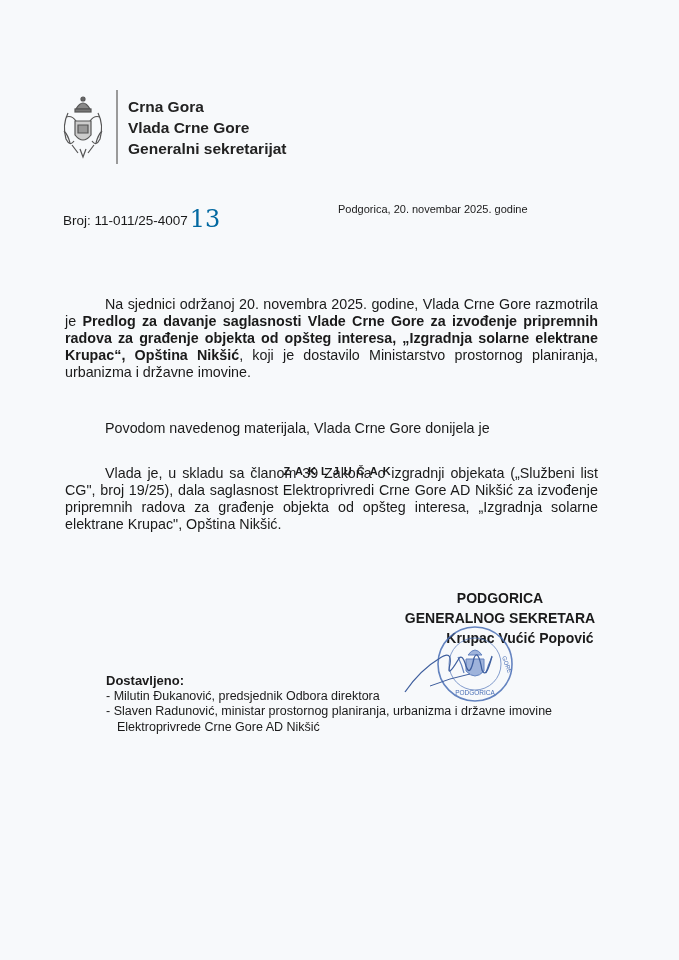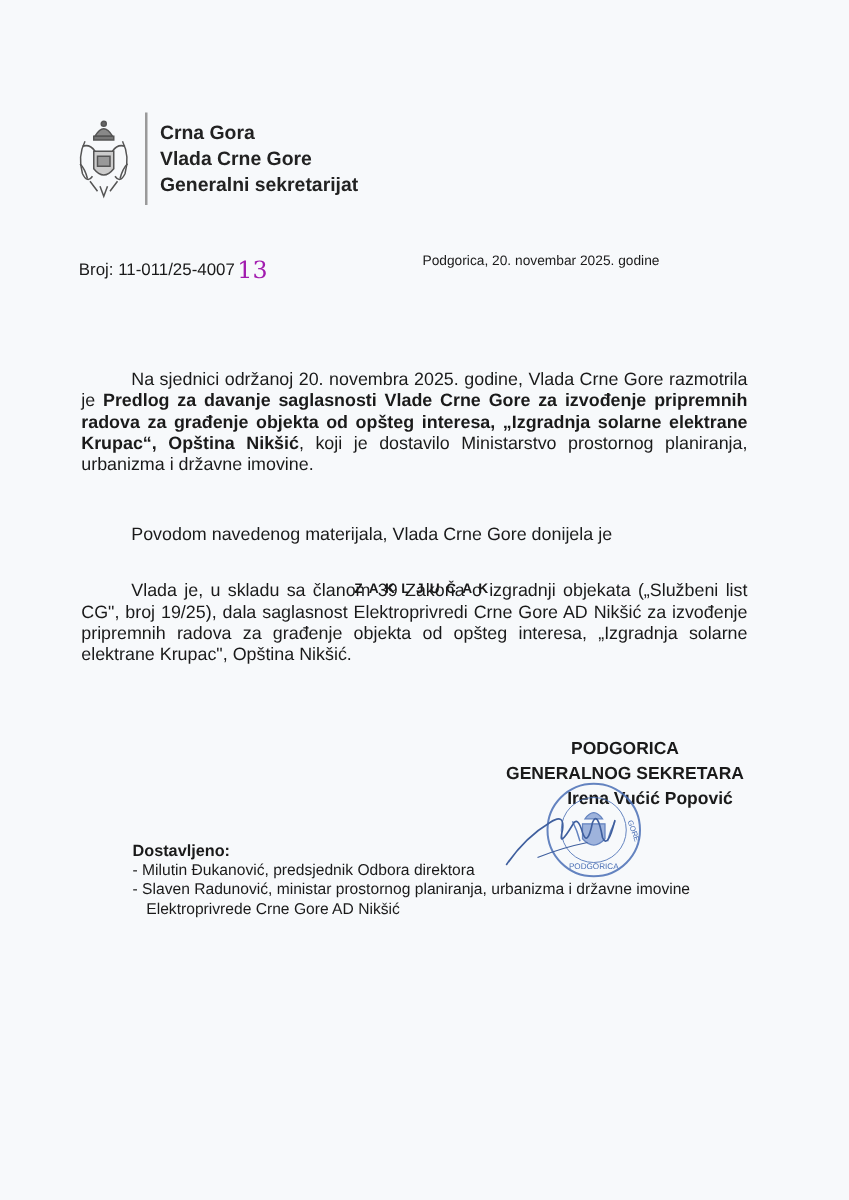--- a/index.html
+++ b/index.html
@@ -12,21 +12,21 @@
     color: #1a1a1a;
   }
   .page { position: absolute; inset: 0; }
   .letterhead { position: absolute; left: 60px; top: 90px; display: flex; align-items: center; }
   .crest { width: 46px; height: 72px; margin-right: 10px; }
   .vrule { width: 2px; height: 74px; background: #9a9a9a; margin-right: 10px; }
   .lh-text { display: flex; flex-direction: column; }
   .lh-text span { font-size: 15.5px; font-weight: bold; line-height: 21px; color: #222; }
 
   .ref { position: absolute; top: 203px; left: 63px; font-size: 13.5px; }
-  .ref .hand { font-family: "DejaVu Serif", serif; color: #a21caf; font-size: 19px; margin-left: 2px; position: relative; top: 2px; }
+  .ref .hand { font-family: "DejaVu Serif", serif; color: #0369a1; font-size: 24px; margin-left: 2px; position: relative; top: 2px; }
   .date { position: absolute; top: 203px; left: 338px; font-size: 11px; }
 
   .para { position: absolute; left: 65px; width: 533px; font-size: 14.3px; line-height: 17px; text-align: justify; }
   .para p { margin: 0; text-indent: 40px; }
   .para b { font-weight: bold; }
   .p1 { top: 296px; }
   .p2 { top: 388px; left: 105px; width: 500px; margin-top: 32px; }
   .heading { position: absolute; top: 429px; left: 0; width: 679px; text-align: center; font-weight: bold; font-size: 11px; letter-spacing: 5px; margin-top: 36px; }
   .p3 { top: 465px; }
 
@@ -84,21 +84,21 @@
 
   <div class="heading">ZAKLJUČAK</div>
 
   <div class="para p3">
     <p>Vlada je, u skladu sa članom 39 Zakona o izgradnji objekata („Službeni list CG", broj 19/25), dala saglasnost Elektroprivredi Crne Gore AD Nikšić za izvođenje pripremnih radova za građenje objekta od opšteg interesa, „Izgradnja solarne elektrane Krupac", Opština Nikšić.</p>
   </div>
 
   <div class="sign">
     <span>PODGORICA</span>
     <span>GENERALNOG SEKRETARA</span>
-    <span class="name">Irena Vućić Popović</span>
+    <span class="name">Krupac Vućić Popović</span>
   </div>
 
   <svg class="stamp" viewBox="0 0 78 78">
     <g stroke="#4a6fb5" fill="none" opacity="0.85">
       <circle cx="39" cy="39" r="37" stroke-width="1.6"></circle>
       <circle cx="39" cy="39" r="26" stroke-width="0.8"></circle>
       <path d="M32 30 Q39 20 46 30 Z M30 34 L48 34 L48 46 Q39 56 30 46 Z" fill="#8fa7d6"></path>
       <path d="M22 32 Q26 40 28 48 M56 32 Q52 40 50 48" stroke-width="1.2"></path>
     </g>
     <text x="39" y="70" font-size="6.5" text-anchor="middle" fill="#4a6fb5" font-family="Liberation Sans, sans-serif">PODGORICA</text>

